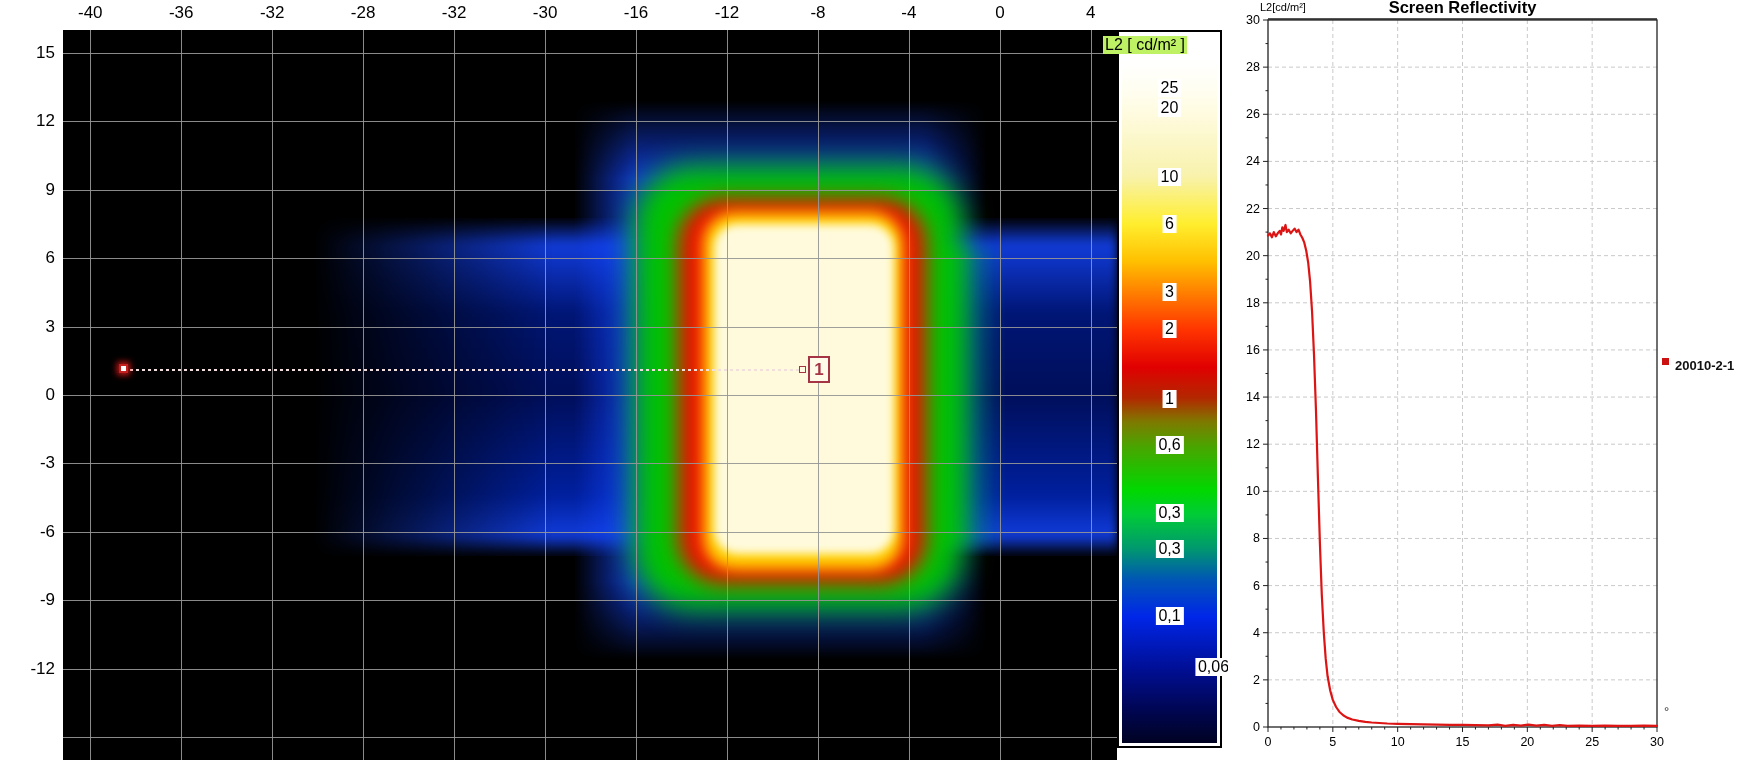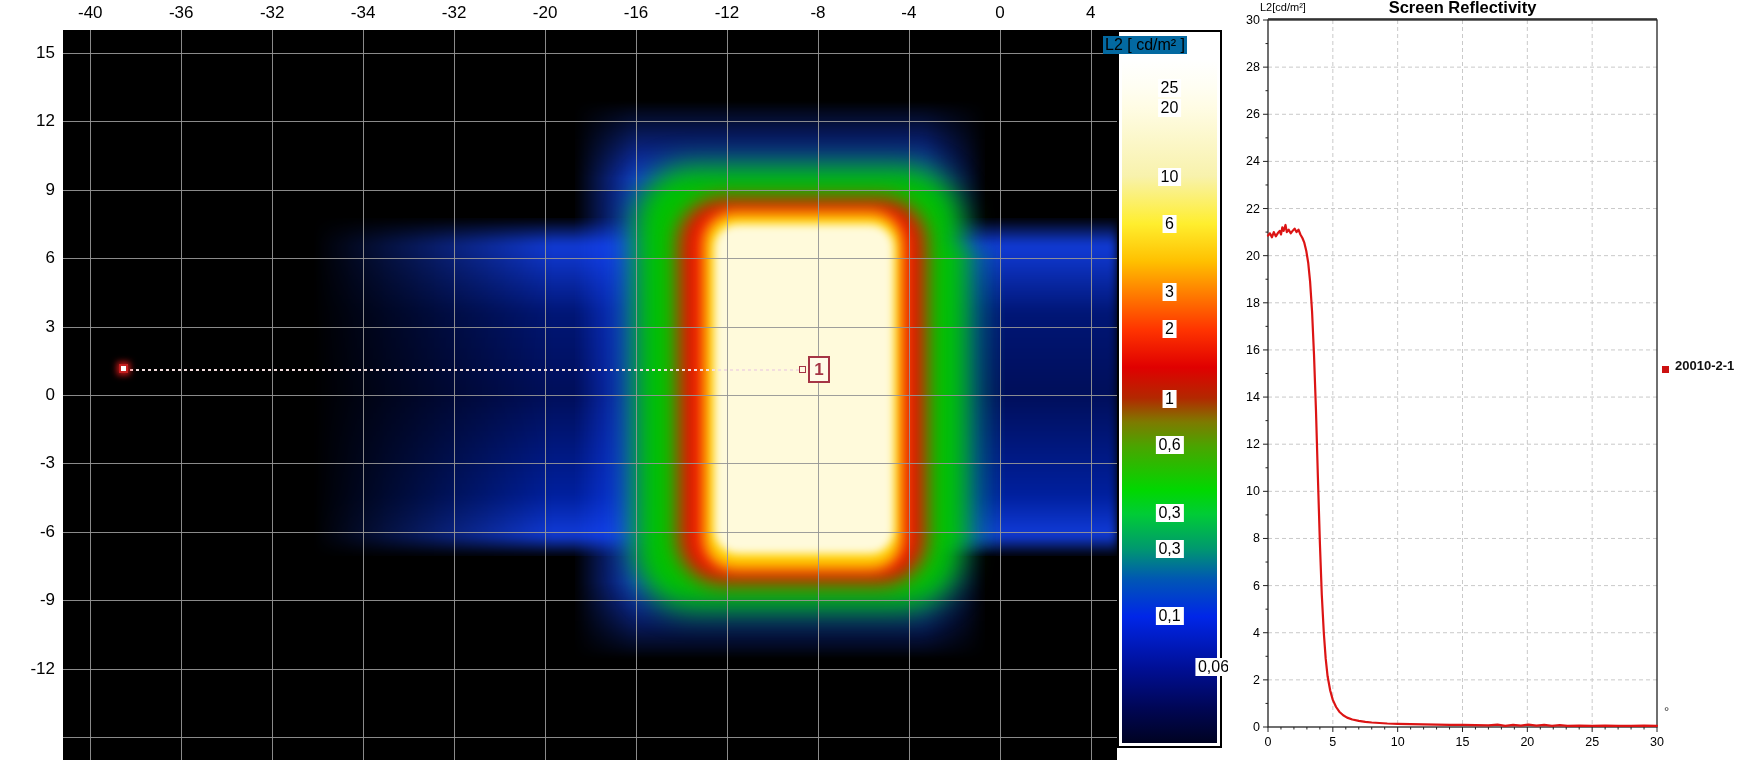--- a/index.html
+++ b/index.html
@@ -45,54 +45,54 @@
   .probe-line{position:absolute;height:2px;
     background:repeating-linear-gradient(to right,#f3dede 0 3px,rgba(0,0,0,0) 3px 6px);}
   .probe-start{position:absolute;width:9px;height:9px;background:#fff;border:2px solid #c42020;
     box-shadow:0 0 6px 2px rgba(255,30,30,.8);}
   .probe-endsq{position:absolute;width:7px;height:7px;border:1px solid #a53545;background:rgba(255,250,230,.7);}
   .probe-box{position:absolute;width:22px;height:27px;border:2px solid #a53545;background:#fffbe8;
     color:#a53545;font-size:17px;font-weight:bold;text-align:center;line-height:23px;}
 
   
   .cbar{position:absolute;left:1117px;top:30px;width:105px;height:718px;background:#fff;border:2px solid #000;}
-  .cb-title{position:absolute;left:-16px;top:4px;background:#0369a1;padding:0 2px;font-size:16px;white-space:nowrap;}
+  .cb-title{position:absolute;left:-16px;top:4px;background:#bef264;padding:0 2px;font-size:16px;white-space:nowrap;}
   .cb-bar{position:absolute;left:3px;top:28px;width:95px;height:683px;
     background:linear-gradient(to bottom,
       #ffffff 0%, #fffef2 4%, #fffce4 7%, #f8f2ac 17%, #ffee2e 24%, #ffc000 29.5%,
       #ff8000 34%, #ff3400 39.5%, #e00000 45%, #b22800 49.5%, #7e7a00 53%, #4ba400 56.5%,
       #00d800 63%, #00cc36 66.5%, #00996e 71.5%, #0057b4 76%, #0026e8 81.5%, #000f96 89%,
       #000654 95%, #000322 100%);}
   .cb-chip{position:absolute;left:50%;transform:translate(-50%,-50%);background:#fff;
     padding:0 3px;font-size:16px;color:#000;white-space:nowrap;}
 
   
   .rchart{position:absolute;left:1228px;top:0;width:513px;height:760px;background:#fff;}
   .rc-title{position:absolute;left:40px;top:-2px;width:389px;text-align:center;
     font-size:16.5px;font-weight:bold;border-bottom:2px solid #555;padding-bottom:1px;}
   .rc-ylabel{position:absolute;left:32px;top:1px;font-size:11px;background:transparent;}
   .rc-svg{position:absolute;left:0;top:0;}
   .rc-svg text{font-family:"Liberation Sans",sans-serif;}
-  .rc-legend{position:absolute;left:434px;top:358px;display:flex;align-items:flex-end;gap:6px;
+  .rc-legend{position:absolute;left:434px;top:358px;display:flex;align-items:flex-start;gap:6px;
     font-size:13px;font-weight:bold;color:#111;white-space:nowrap;}
   .rc-legend .mk{width:7px;height:7px;background:#cc1111;display:inline-block;}
   .rc-degree{position:absolute;left:436px;top:704px;font-size:13px;color:#333;}
 </style>
 </head>
 <body>
 
 <div class="app">
 
   <div id="heat-xlabels">
       <div class="hxl" style="left: 90.288px;">-40</div>
       <div class="hxl" style="left: 181.248px;">-36</div>
       <div class="hxl" style="left: 272.208px;">-32</div>
-      <div class="hxl" style="left: 363.168px;">-34</div>
+      <div class="hxl" style="left: 363.168px;">-28</div>
       <div class="hxl" style="left: 454.128px;">-32</div>
-      <div class="hxl" style="left: 545.088px;">-20</div>
+      <div class="hxl" style="left: 545.088px;">-30</div>
       <div class="hxl" style="left: 636.049px;">-16</div>
       <div class="hxl" style="left: 727.009px;">-12</div>
       <div class="hxl" style="left: 817.969px;">-8</div>
       <div class="hxl" style="left: 908.929px;">-4</div>
       <div class="hxl" style="left: 999.889px;">0</div>
       <div class="hxl" style="left: 1090.85px;">4</div>
     </div>
   <div id="heat-ylabels">
       <div class="hyl" style="top: 42.8125px;">15</div>
       <div class="hyl" style="top: 111.25px;">12</div>

